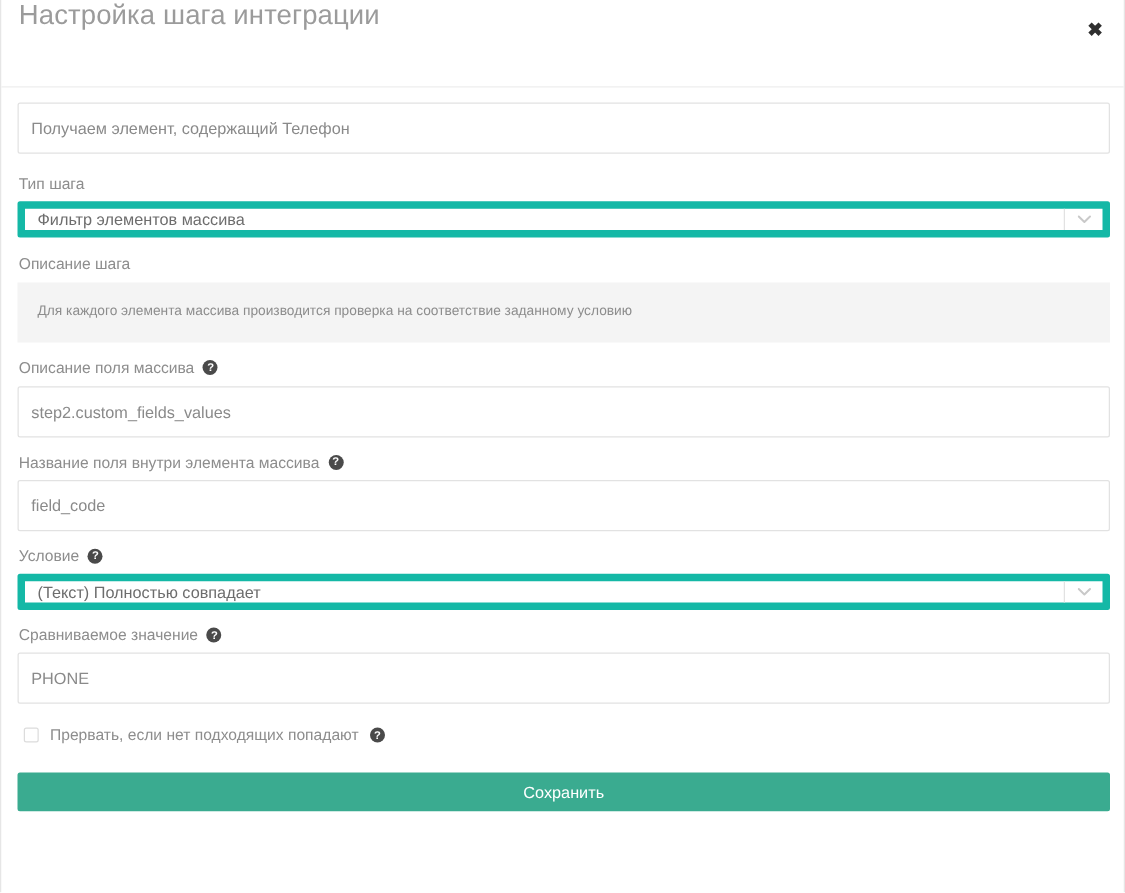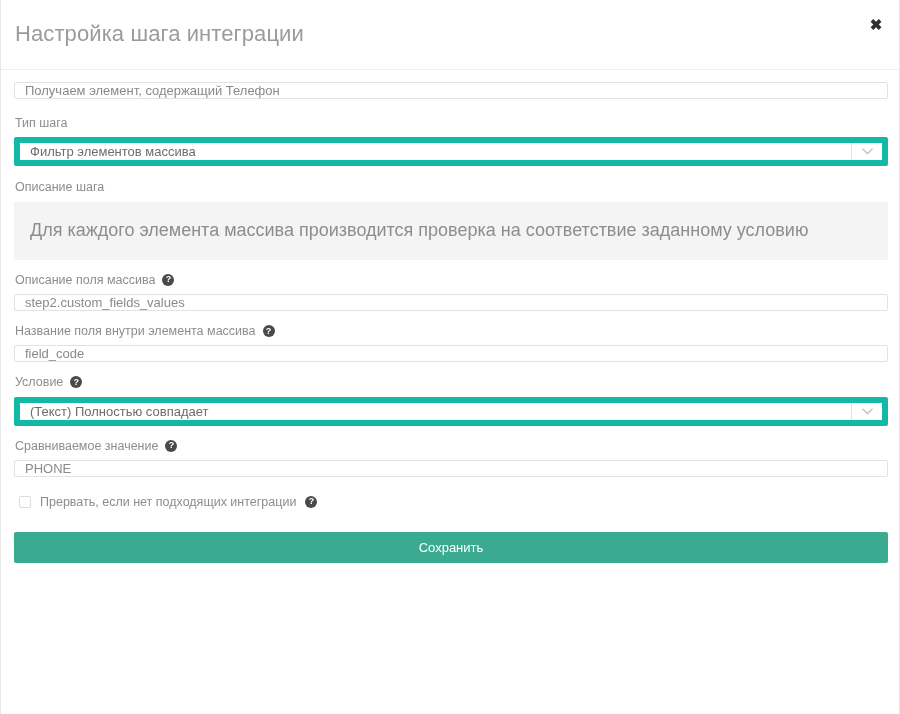--- a/index.html
+++ b/index.html
@@ -22,21 +22,21 @@
     overflow: hidden;
   }
 
   
   .modal-header {
     position: relative;
     height: 70px;
     box-sizing: border-box;
     border-bottom: 1px solid #eeeeee;
     display: flex;
-    align-items: center;
+    align-items: flex-start;
     padding: 0 14px;
   }
   .modal-title {
     font-size: 22px;
     font-weight: 400;
     color: #9b9b9b;
     letter-spacing: 0.1px;
     line-height: 1.1;
     white-space: nowrap;
   }
@@ -92,21 +92,21 @@
     font-weight: bold;
     line-height: 1;
     cursor: pointer;
     user-select: none;
     font-family: "Liberation Sans", sans-serif;
   }
 
   .text-input {
     box-sizing: border-box;
     width: 874px;
-    height: 17px;
+    height: 41px;
     border: 1px solid #e2e2e2;
     border-radius: 2px;
     background: #ffffff;
     color: #8a8a8a;
     font-size: 13px;
     font-family: "Liberation Sans", "DejaVu Sans", sans-serif;
     padding: 0 10px;
     display: flex;
     align-items: center;
     outline: none;
@@ -150,21 +150,21 @@
   .select-arrow svg { display: block; }
 
   
   .desc-panel {
     box-sizing: border-box;
     width: 874px;
     background: #f4f4f4;
     padding: 16px 16px 18px 16px;
   }
   .desc-line {
-    font-size: 18px;
+    font-size: 11px;
     color: #8d8d8d;
     line-height: 1.35;
     margin-bottom: 18px;
     white-space: nowrap;
   }
   .desc-line:last-child { margin-bottom: 0; }
 
   
   .check-row {
     display: flex;
@@ -301,21 +301,21 @@
         <span class="label-text">Сравниваемое значение</span>
         <span class="help-icon">?</span>
       </div>
       <div class="text-input">PHONE</div>
     </div>
 
     <div class="sp-d"></div>
 
     <div class="check-row">
       <span class="checkbox"></span>
-      <span class="check-label">Прервать, если нет подходящих интеграции</span>
+      <span class="check-label">Прервать, если нет подходящих попадают</span>
       <span class="help-icon">?</span>
     </div>
 
     <div class="sp-e"></div>
 
     <button class="save-btn">Сохранить</button>
 
   </div>
 </div>
 

